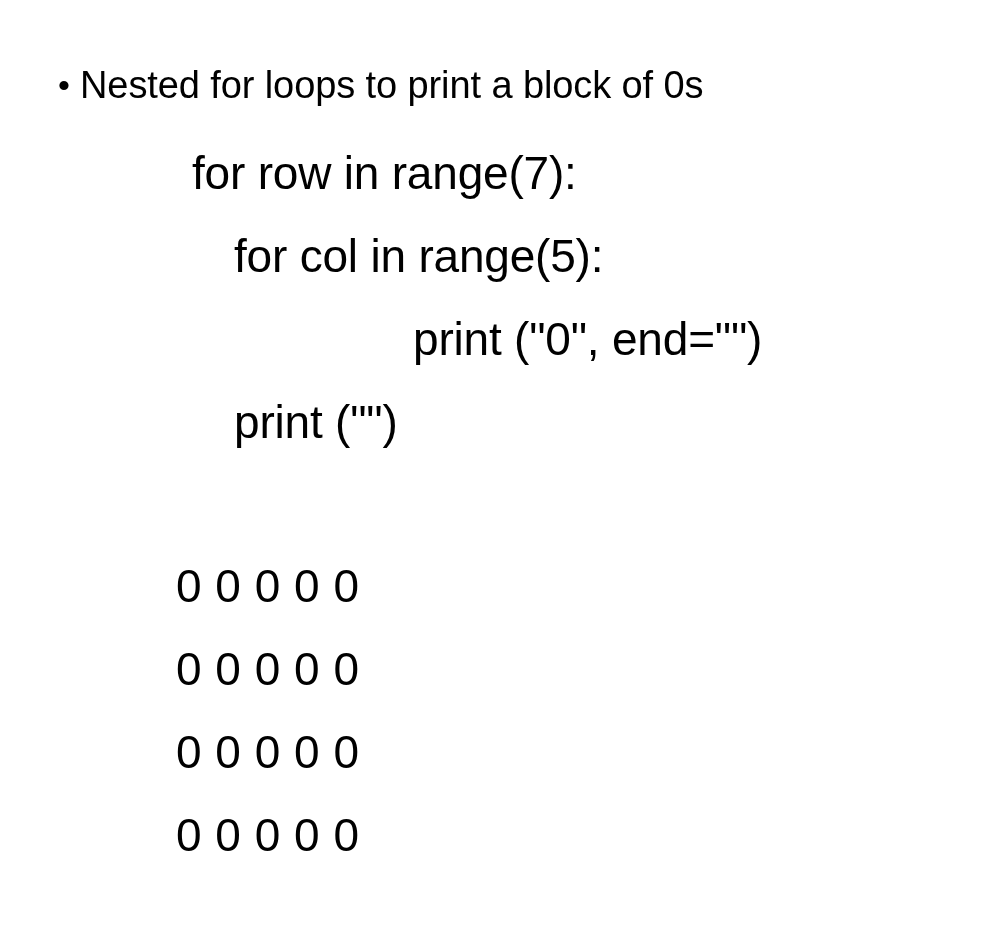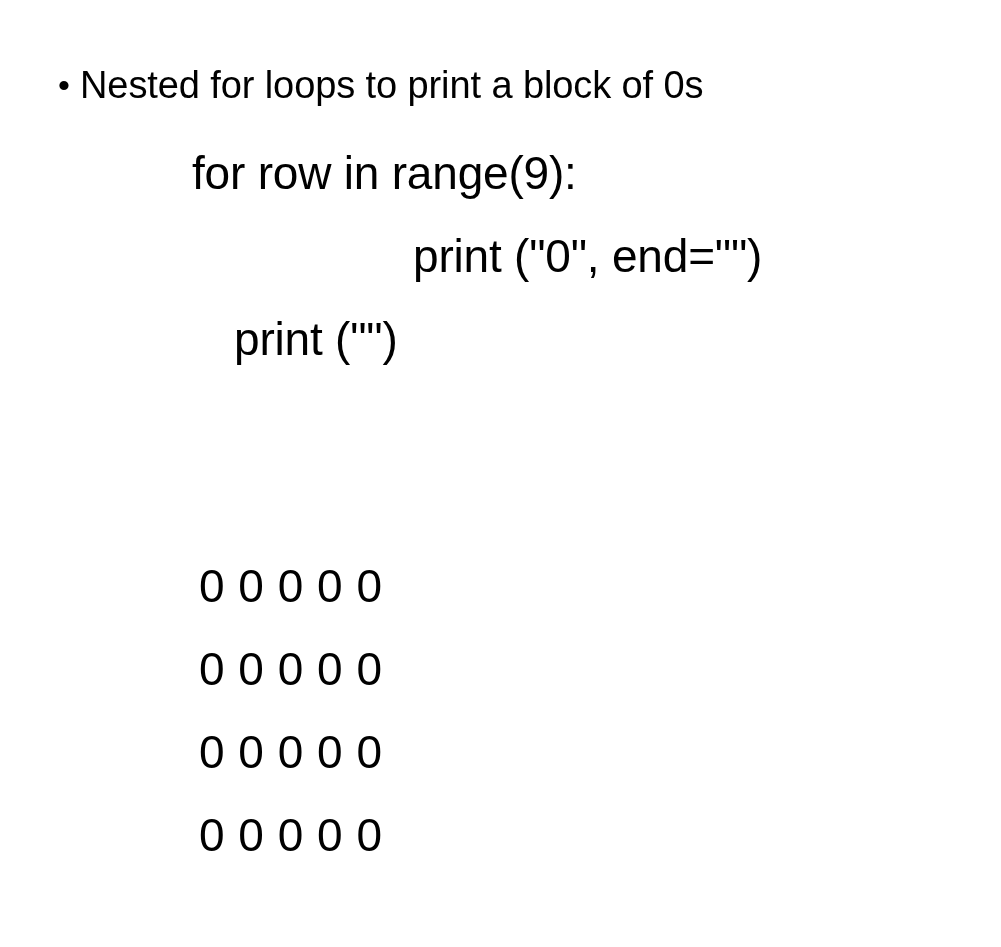--- a/index.html
+++ b/index.html
@@ -56,21 +56,21 @@
     font-size: 46px;
     line-height: 83px;
     height: 83px;
     white-space: pre;
     letter-spacing: -0.2px;
   }
 
   
   .output-block {
     position: absolute;
-    left: 199px;
+    left: 176px;
     top: 545px;
     text-align: center;
   }
   .output-row {
     font-size: 46px;
     line-height: 83px;
     height: 83px;
     white-space: pre;
     letter-spacing: 0.5px;
   }
@@ -79,21 +79,22 @@
 <body>
 
 <div class="slide">
 
   <div class="bullet-line">
     <span class="bullet-marker">•</span>
     <span class="bullet-text">Nested for loops to print a block of 0s</span>
   </div>
 
   <div class="code-block">
-    <div class="code-line" style="padding-left: 192px;">for row in range(9):</div>
+    <div class="code-line" style="padding-left: 192px;">for row in range(7):</div>
+    <div class="code-line" style="padding-left: 234px;">for col in range(5):</div>
     <div class="code-line" style="padding-left: 413px;">print ("0", end="")</div>
     <div class="code-line" style="padding-left: 234px;">print ("")</div>
   </div>
 
   <div class="output-block">
     <div class="output-row">0 0 0 0 0</div>
     <div class="output-row">0 0 0 0 0</div>
     <div class="output-row">0 0 0 0 0</div>
     <div class="output-row">0 0 0 0 0</div>
   </div>

